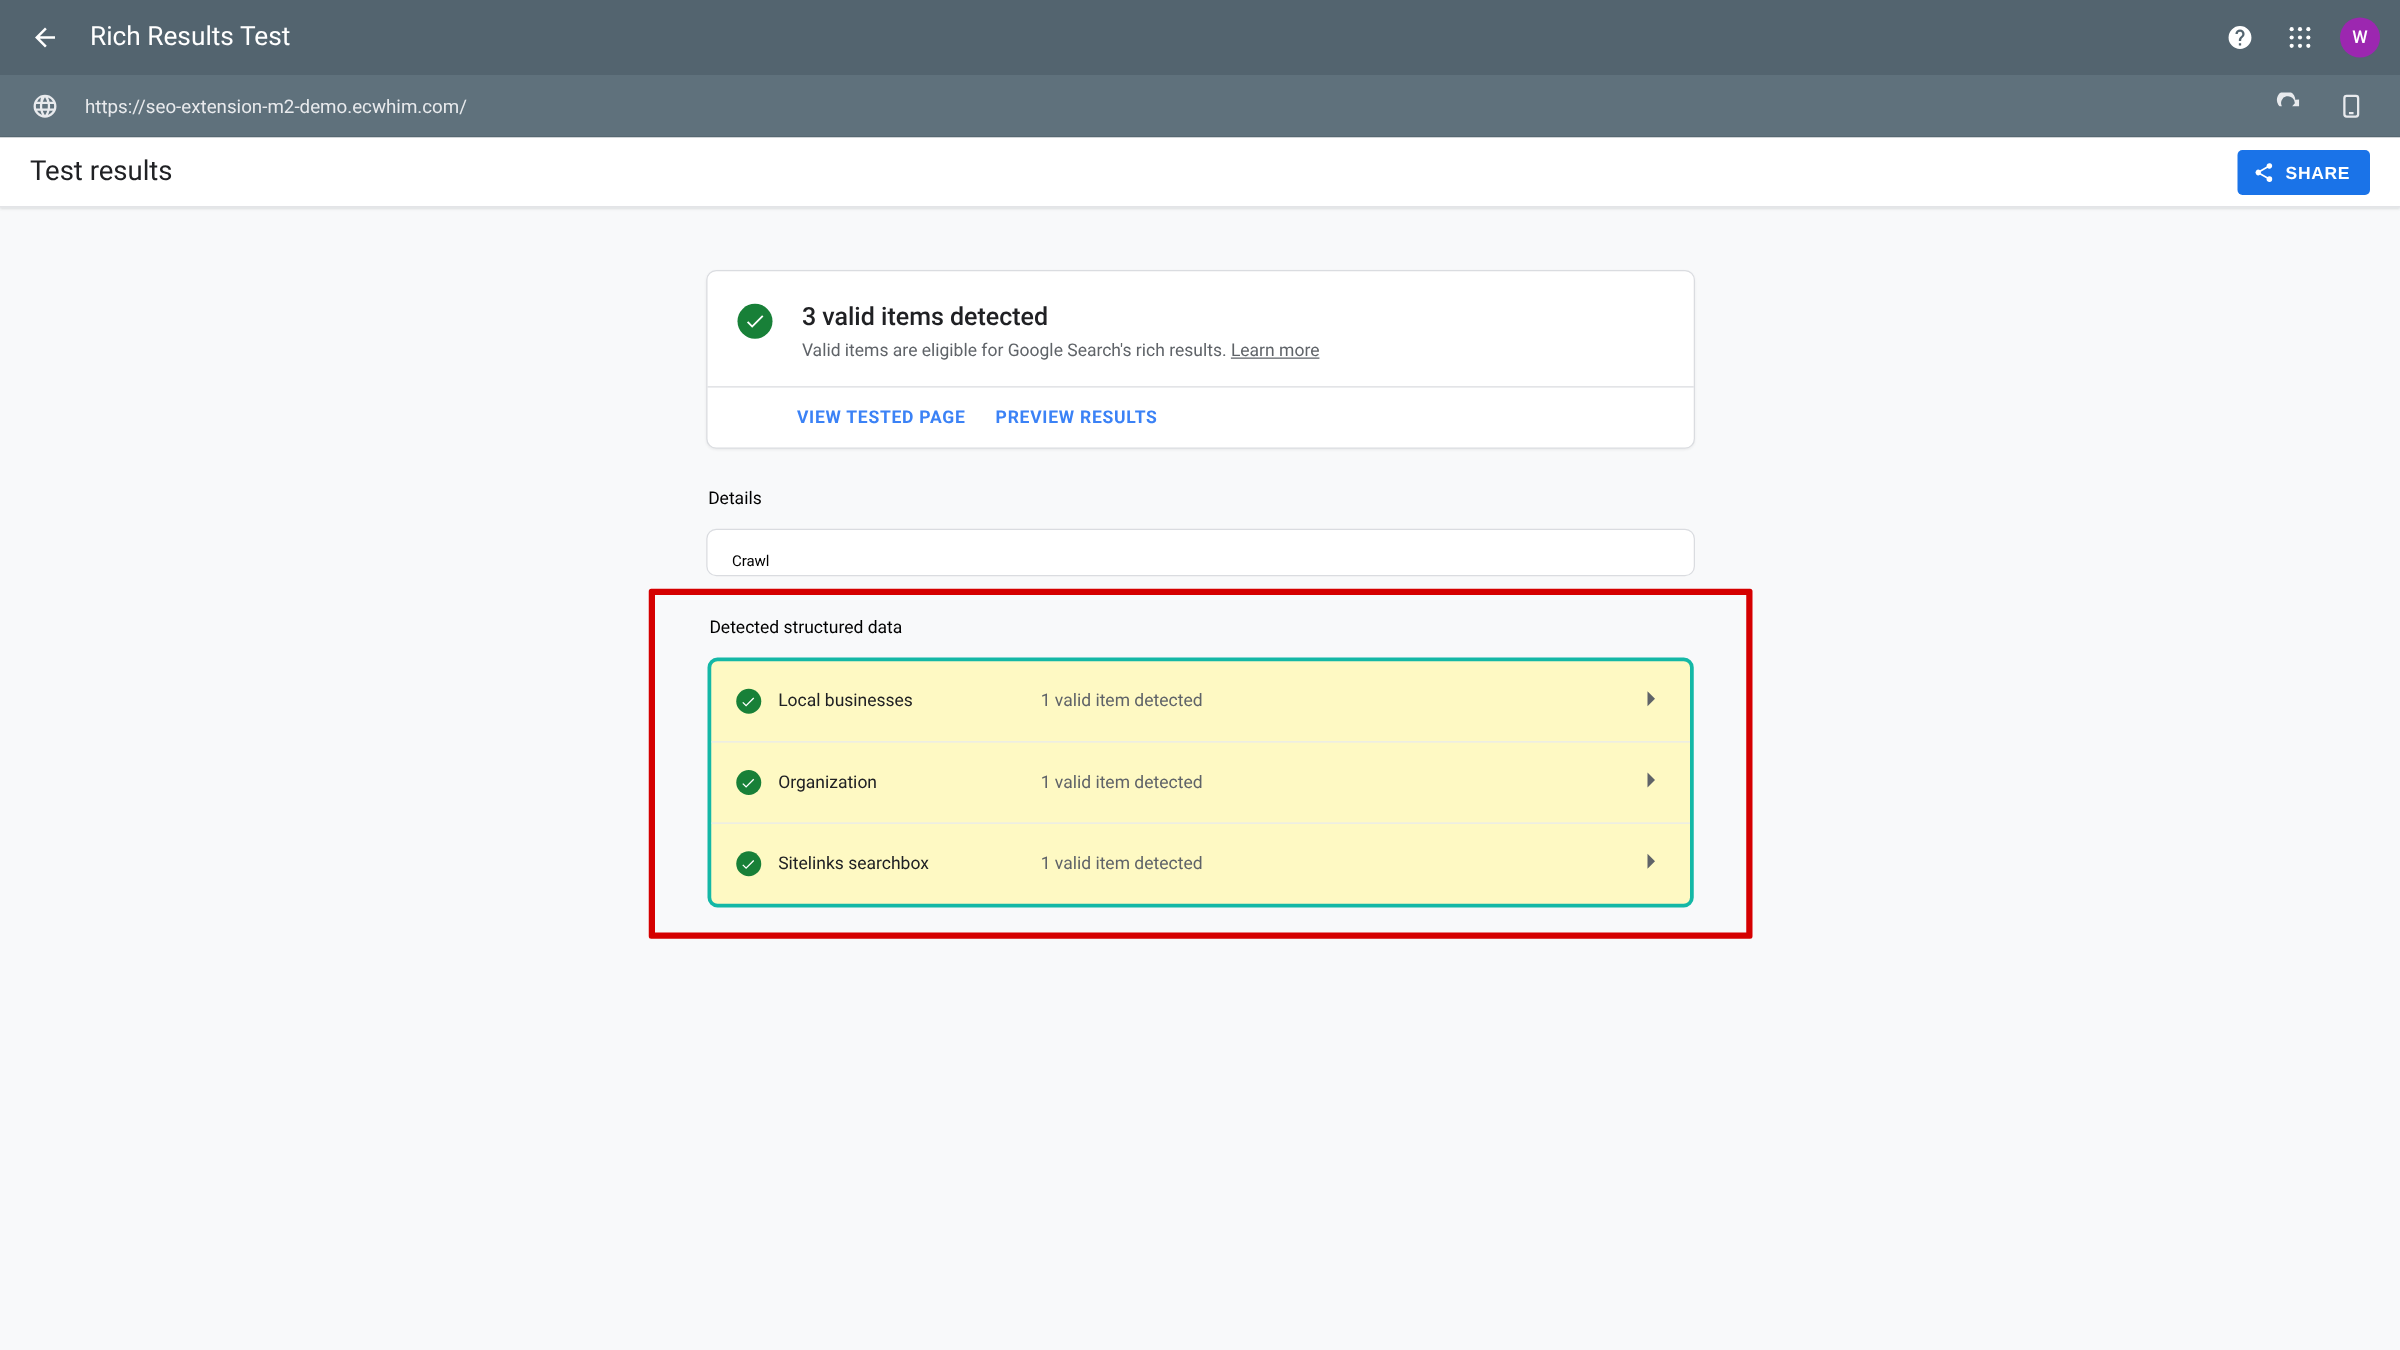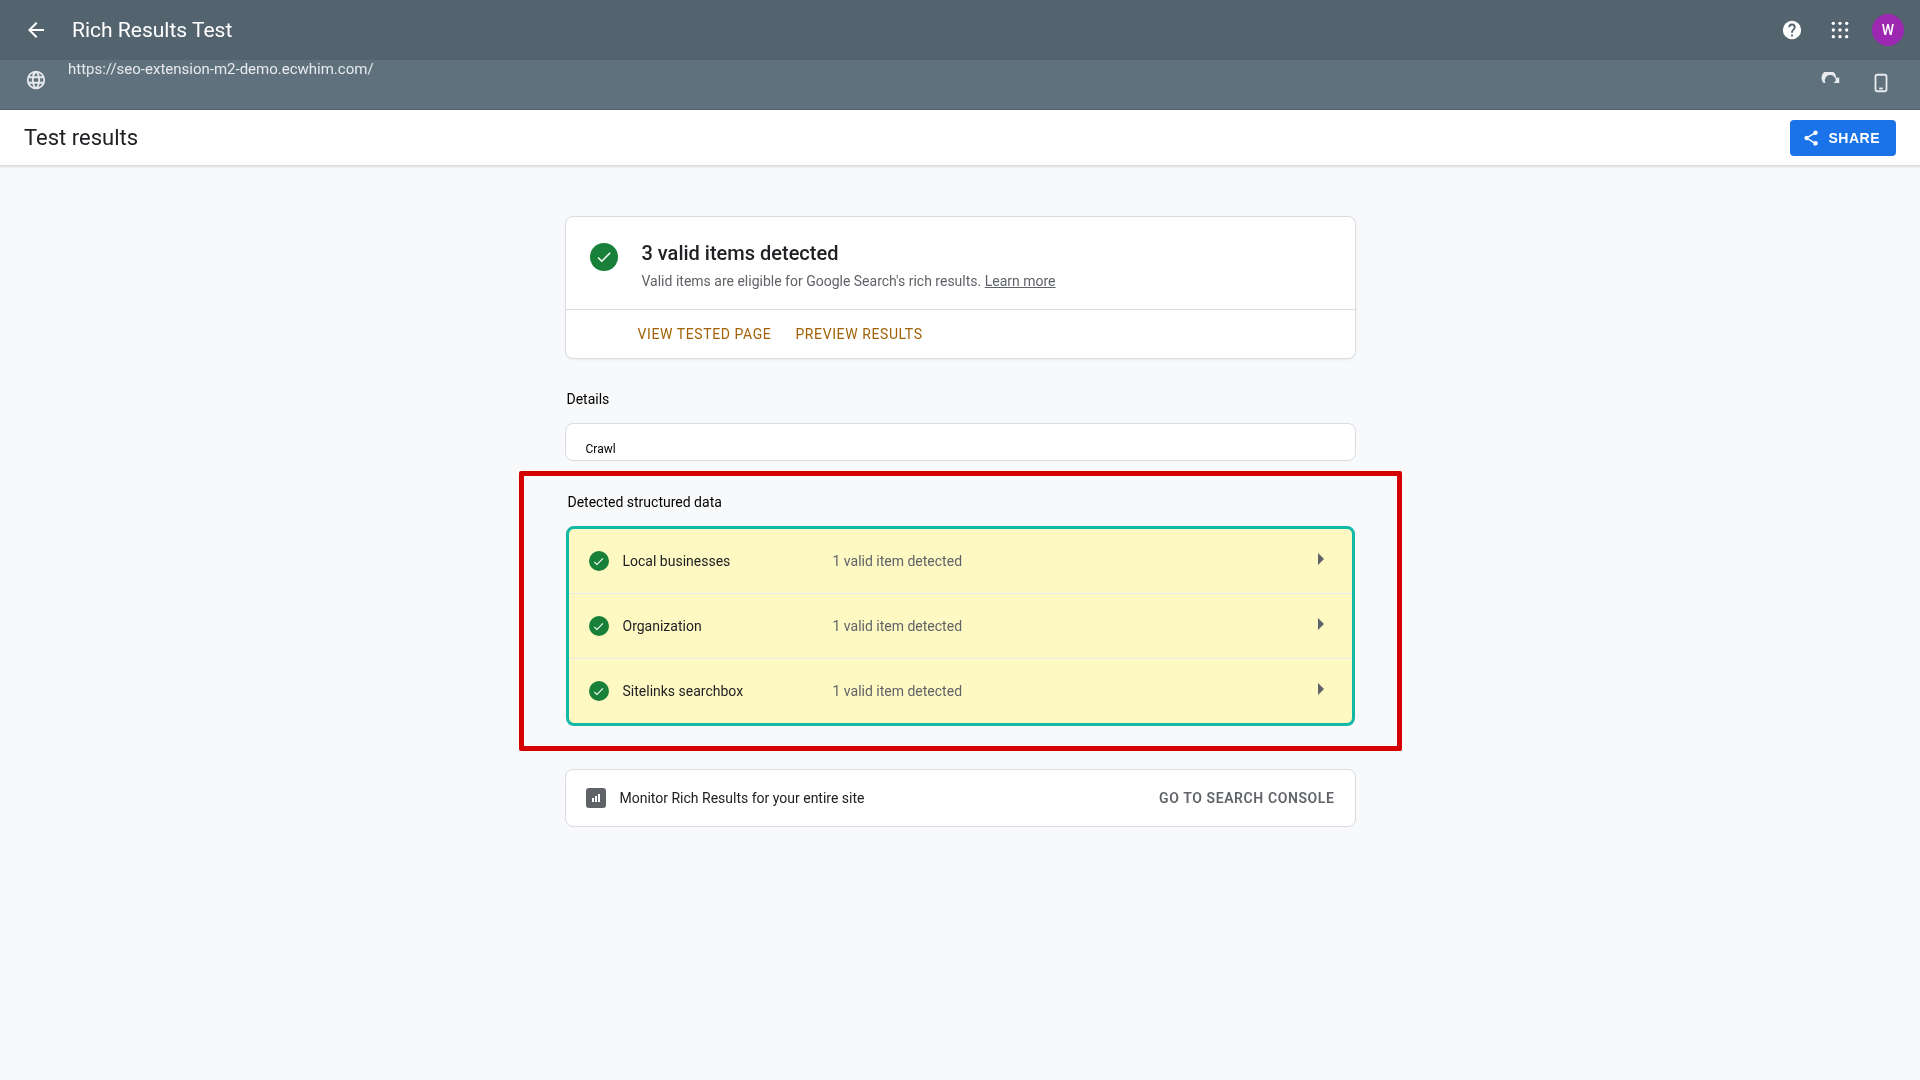--- a/index.html
+++ b/index.html
@@ -22,21 +22,21 @@
   .back-btn svg { width: 24px; height: 24px; fill:#fff; }
   .app-title { font-size: 21px; font-weight: 400; margin-left: 16px; }
   .top-right { margin-left: auto; display:flex; align-items:center; gap: 0px; }
   .icon-btn { width:48px; height:48px; border-radius:50%; display:flex; align-items:center; justify-content:center; cursor:pointer; }
   .avatar { width:32px; height:32px; border-radius:50%; background:#9c27b0; color:#fff; display:flex; align-items:center; justify-content:center; font-size:14px; font-weight:500; margin-left:8px; }
 
   .url-bar {
     background: #5f717c;
     height: 50px;
     display:flex;
-    align-items:flex-start;
+    align-items:center;
     padding: 0 16px;
     color: #e8eaed;
     border-bottom: 1px solid rgba(0,0,0,0.1);
   }
   .globe-wrap { width:40px; height:40px; display:flex; align-items:center; justify-content:center; }
   .url-text { font-size: 15px; margin-left: 12px; flex: 1; }
   .url-actions { display:flex; align-items:center; gap:4px; }
   .url-act-btn { width:46px; height:46px; display:flex; align-items:center; justify-content:center; cursor:pointer; }
 
   .sub-bar {
@@ -72,21 +72,21 @@
     width:28px; height:28px; border-radius:50%; background:#188038;
     display:flex; align-items:center; justify-content:center; flex-shrink:0;
     margin-top: 2px;
   }
   .check-circle-lg svg { width:18px; height:18px; fill:#fff; }
   .summary-title { font-size:20px; font-weight:500; color:#202124; }
   .summary-sub { font-size:14px; color:#5f6368; margin-top:8px; }
   .summary-sub a { color:#5f6368; text-decoration:underline; cursor:pointer; }
 
   .summary-actions { border-top:1px solid #dadce0; padding: 16px 24px 16px 72px; display:flex; gap:24px; }
-  .flat-btn { color:#a16207; font-size:14px; font-weight:400; letter-spacing:0.6px; cursor:pointer; }
+  .flat-btn { color:#3b82f6; font-size:14px; font-weight:700; letter-spacing:0.6px; cursor:pointer; }
 
   .section-label { font-size:14px; color:#000000; margin: 32px 0 16px 2px; }
 
   .crawl-card { background:#fff; border:1px solid #dadce0; border-radius:8px; padding: 0; }
   .crawl-inner-label { font-size:12px; color:#000000; padding: 18px 20px 4px 20px; }
   .crawl-row { display:flex; align-items:center; padding: 10px 20px 20px 20px; cursor:pointer; }
   .check-sm { width:20px; height:20px; border-radius:50%; background:#188038; display:flex; align-items:center; justify-content:center; flex-shrink:0; }
   .check-sm svg { width:13px; height:13px; fill:#fff; }
   .crawl-text { font-size:14px; color:#202124; margin-left:14px; flex:1; }
   .expand-icon svg { width:24px; height:24px; fill:#5f6368; }
@@ -240,27 +240,14 @@
           </div>
         <div class="sd-name">Sitelinks searchbox</div>
         <div class="sd-detail">1 valid item detected</div>
         <div class="chevron"><svg viewBox="0 0 24 24">
               <path d="M10 6l6 6-6 6V6z"></path>
             </svg></div>
       </div>
     </div>
   </div>
 
-  <div class="res-card">
-    <div class="res-row">
-      <div class="res-icon">
-        <svg viewBox="0 0 24 24">
-            <rect x="4" y="12" width="4" height="8"></rect>
-            <rect x="10" y="8" width="4" height="12"></rect>
-            <rect x="16" y="4" width="4" height="16"></rect>
-          </svg>
-      </div>
-      <div class="res-text">Monitor Rich Results for your entire site</div>
-      <div class="res-link">GO TO SEARCH CONSOLE</div>
-    </div>
-  </div>
 
 </div>
 
 </body></html>

